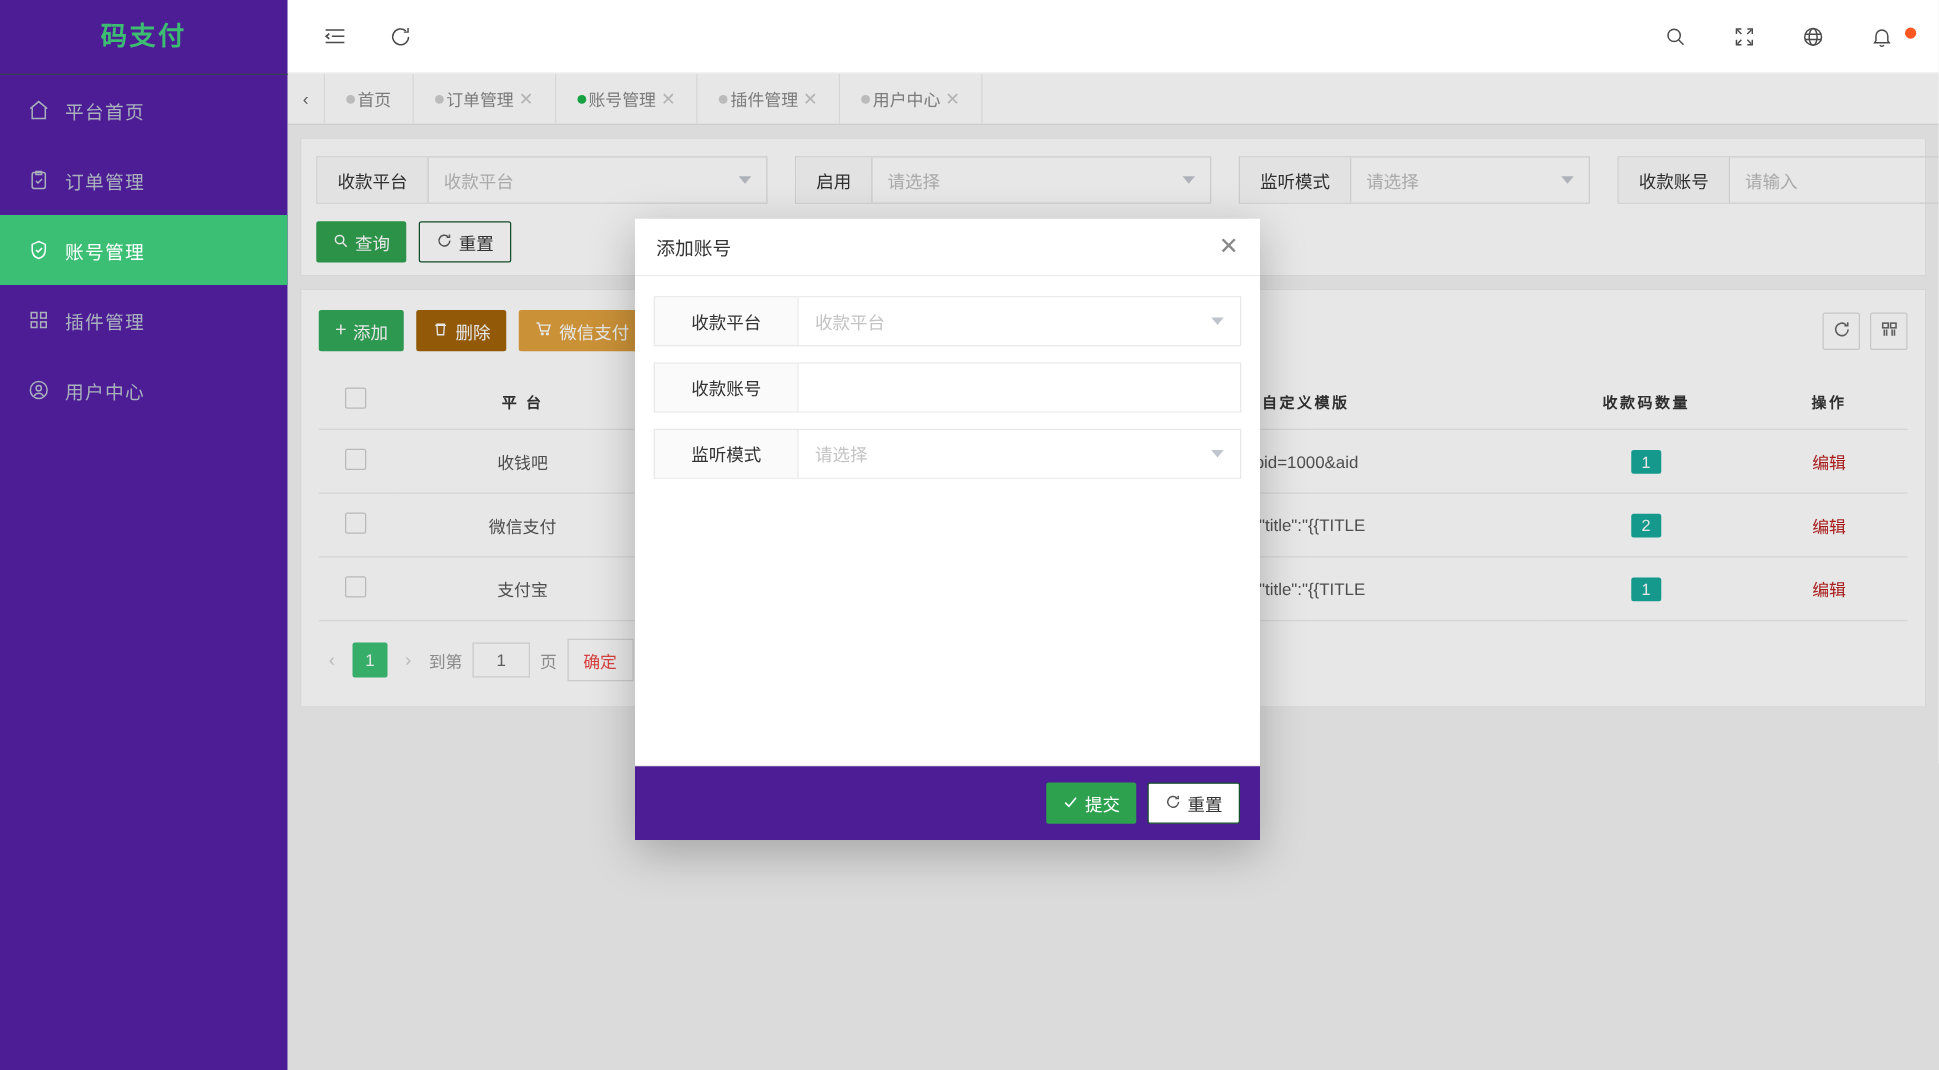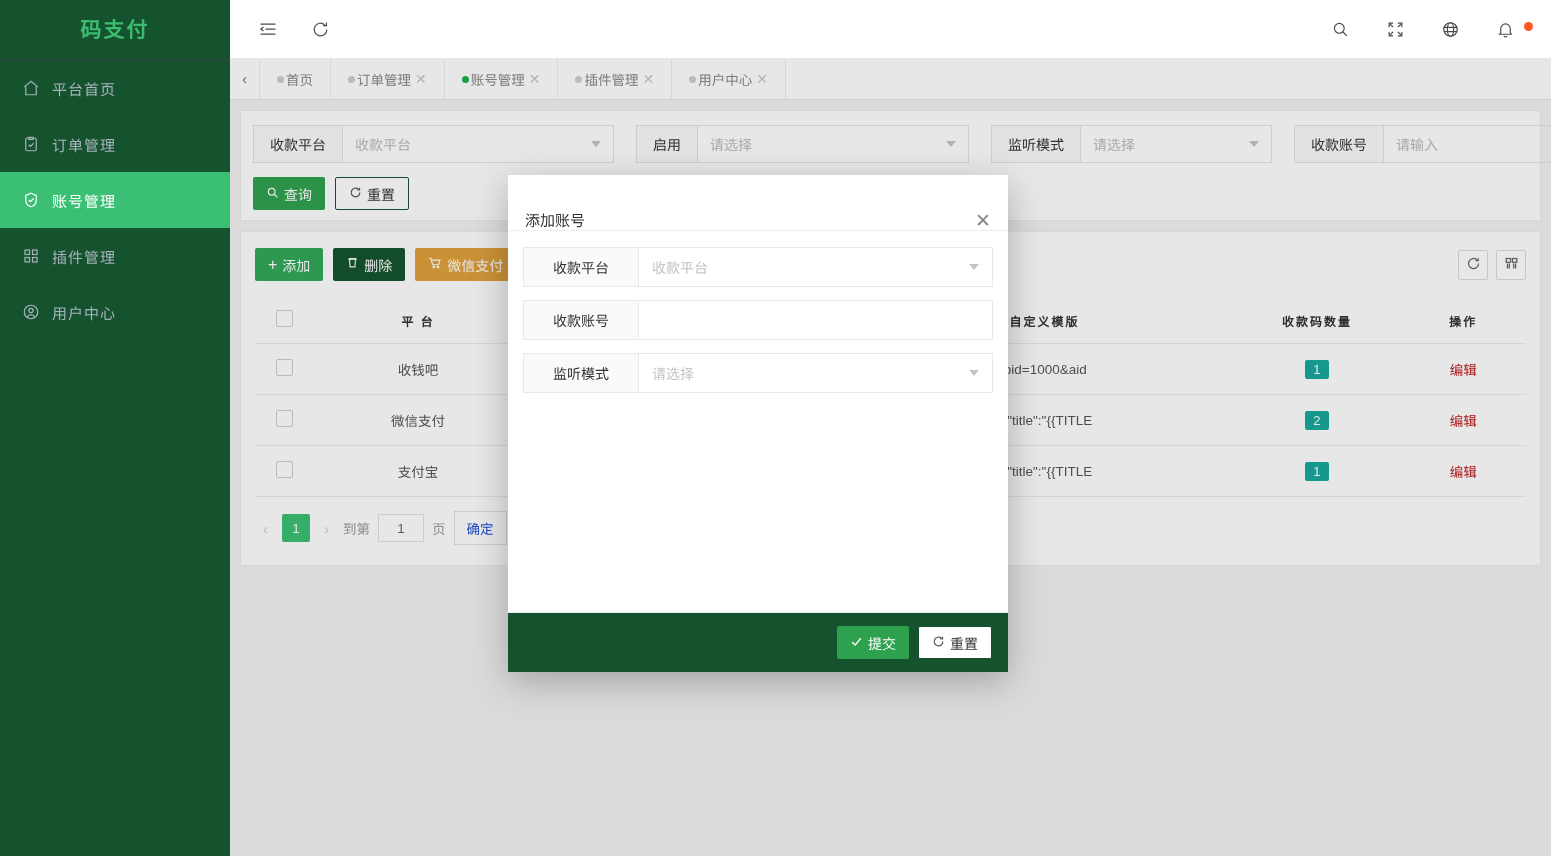--- a/index.html
+++ b/index.html
@@ -12,21 +12,21 @@
     font-size: 14px;
     color: #333;
     background: #f2f2f2;
   }
   #app { position: relative; width: 1551px; height: 856px; }
 
   
   .sidebar {
     position: absolute; left: 0; top: 0;
     width: 230px; height: 856px;
-    background: #14532d;
+    background: #4c1d95;
     z-index: 5;
   }
   .brand {
     height: 60px; line-height: 60px;
     text-align: center;
     color: #3dbd72;
     font-size: 21px;
     font-weight: bold;
     letter-spacing: 2px;
     border-bottom: 1px solid #39414f;
@@ -116,21 +116,21 @@
   .btn-row { display: flex; gap: 10px; margin-top: 14px; }
   .btn {
     height: 33px; padding: 0 13px;
     display: inline-flex; align-items: center; gap: 5px;
     border-radius: 2px; font-size: 14px; cursor: pointer; border: none;
     font-family: inherit;
   }
   .btn-green { background: #2ea14f; color: #fff; }
   .btn-white { background: #fff; color: #333; border: 1px solid #14532d; }
   .btn-add { background: #2fa757; color: #fff; }
-  .btn-del { background: #14532d; color: #fff; font-family: Liberation Mono, monospace; }
+  .btn-del { background: #a16207; color: #fff; }
   .btn-test { background: #dfa03c; color: #fff; }
 
   .table-panel { padding: 16px 14px 6px 14px; position: relative; }
   .tbl-toolbar { display: flex; align-items: center; margin-bottom: 16px; }
   .tbl-tools-right { margin-left: auto; display: flex; gap: 8px; }
   .sq-btn {
     width: 30px; height: 30px; border: 1px solid #dcdcdc; background: #fff;
     display: flex; align-items: center; justify-content: center; cursor: pointer; border-radius: 2px;
   }
   table.dt { width: 100%; border-collapse: collapse; table-layout: fixed; }
@@ -148,57 +148,57 @@
   }
   .cb { width: 17px; height: 17px; border: 1px solid #ccc; background: #fff; border-radius: 2px; display: inline-block; }
   .mono { font-family: "Liberation Sans", sans-serif; font-size: 13px; color: #444; text-align: left !important; }
   .badge { background: #17a99b; color: #fff; padding: 2px 8px; border-radius: 2px; font-size: 13px; display: inline-block; }
   .lnk { color: #b91c1c; }
 
   .pager { display: flex; align-items: center; gap: 8px; padding: 14px 2px; font-size: 13.5px; color: #999; }
   .pg-arrow { color: #cfcfcf; padding: 0 6px; cursor: pointer; font-size: 15px; }
   .pg-num { width: 28px; height: 28px; background: #3bbf74; color: #fff; display: flex; align-items: center; justify-content: center; border-radius: 2px; }
   .pg-box { width: 46px; height: 28px; border: 1px solid #e0e0e0; display: flex; align-items: center; justify-content: center; color: #666; background: #fff; }
-  .pg-ok { height: 28px; padding: 16px 12px; border: 1px solid #e0e0e0; display: flex; align-items: center; color: #1d4ed8; background: #fff; cursor: pointer; }
+  .pg-ok { height: 28px; padding: 16px 12px; border: 1px solid #e0e0e0; display: flex; align-items: center; color: #ef4444; background: #fff; cursor: pointer; }
 
   
   .overlay {
     position: absolute; left: 230px; top: 59px;
     width: 1321px; height: 797px;
     background: rgba(20,20,20,0.10);
     z-index: 8;
   }
   .modal {
     position: absolute; left: 508px; top: 175px;
     width: 500px; height: 497px;
     background: #fff;
     box-shadow: 0 10px 34px rgba(0,0,0,0.25);
     z-index: 10;
     display: flex; flex-direction: column;
   }
   .modal-hd {
-    height: 56px; display: flex; align-items: flex-end;
+    height: 46px; display: flex; align-items: center;
     padding: 0 17px; border-bottom: 1px solid #ededed;
     font-size: 15px; color: #333;
   }
   .modal-x { margin-left: auto; color: #888; font-size: 19px; cursor: pointer; line-height: 1; }
   .modal-bd { flex: 1; padding: 16px 15px 0 15px; }
   .mrow { display: flex; border: 1px solid #e8e8e8; height: 40px; margin-bottom: 13px; }
   .mlabel {
     width: 115px; background: #fafafa; border-right: 1px solid #e8e8e8;
     display: flex; align-items: center; justify-content: center;
     font-size: 14px; color: #333;
   }
   .mfield {
     flex: 1; display: flex; align-items: center; padding: 0 13px;
     color: #c4c4c4; font-size: 14px; background: #fff;
   }
   .mfield .caret { margin-left: auto; }
   .modal-ft {
-    height: 60px; background: #14532d; border-top: 1px solid #ededed;
+    height: 60px; background: #4c1d95; border-top: 1px solid #ededed;
     display: flex; align-items: center; justify-content: flex-end;
     gap: 9px; padding-right: 16px;
   }
 </style>
 </head>
 <body>
 
 <div id="app">
 
   <aside class="sidebar">

